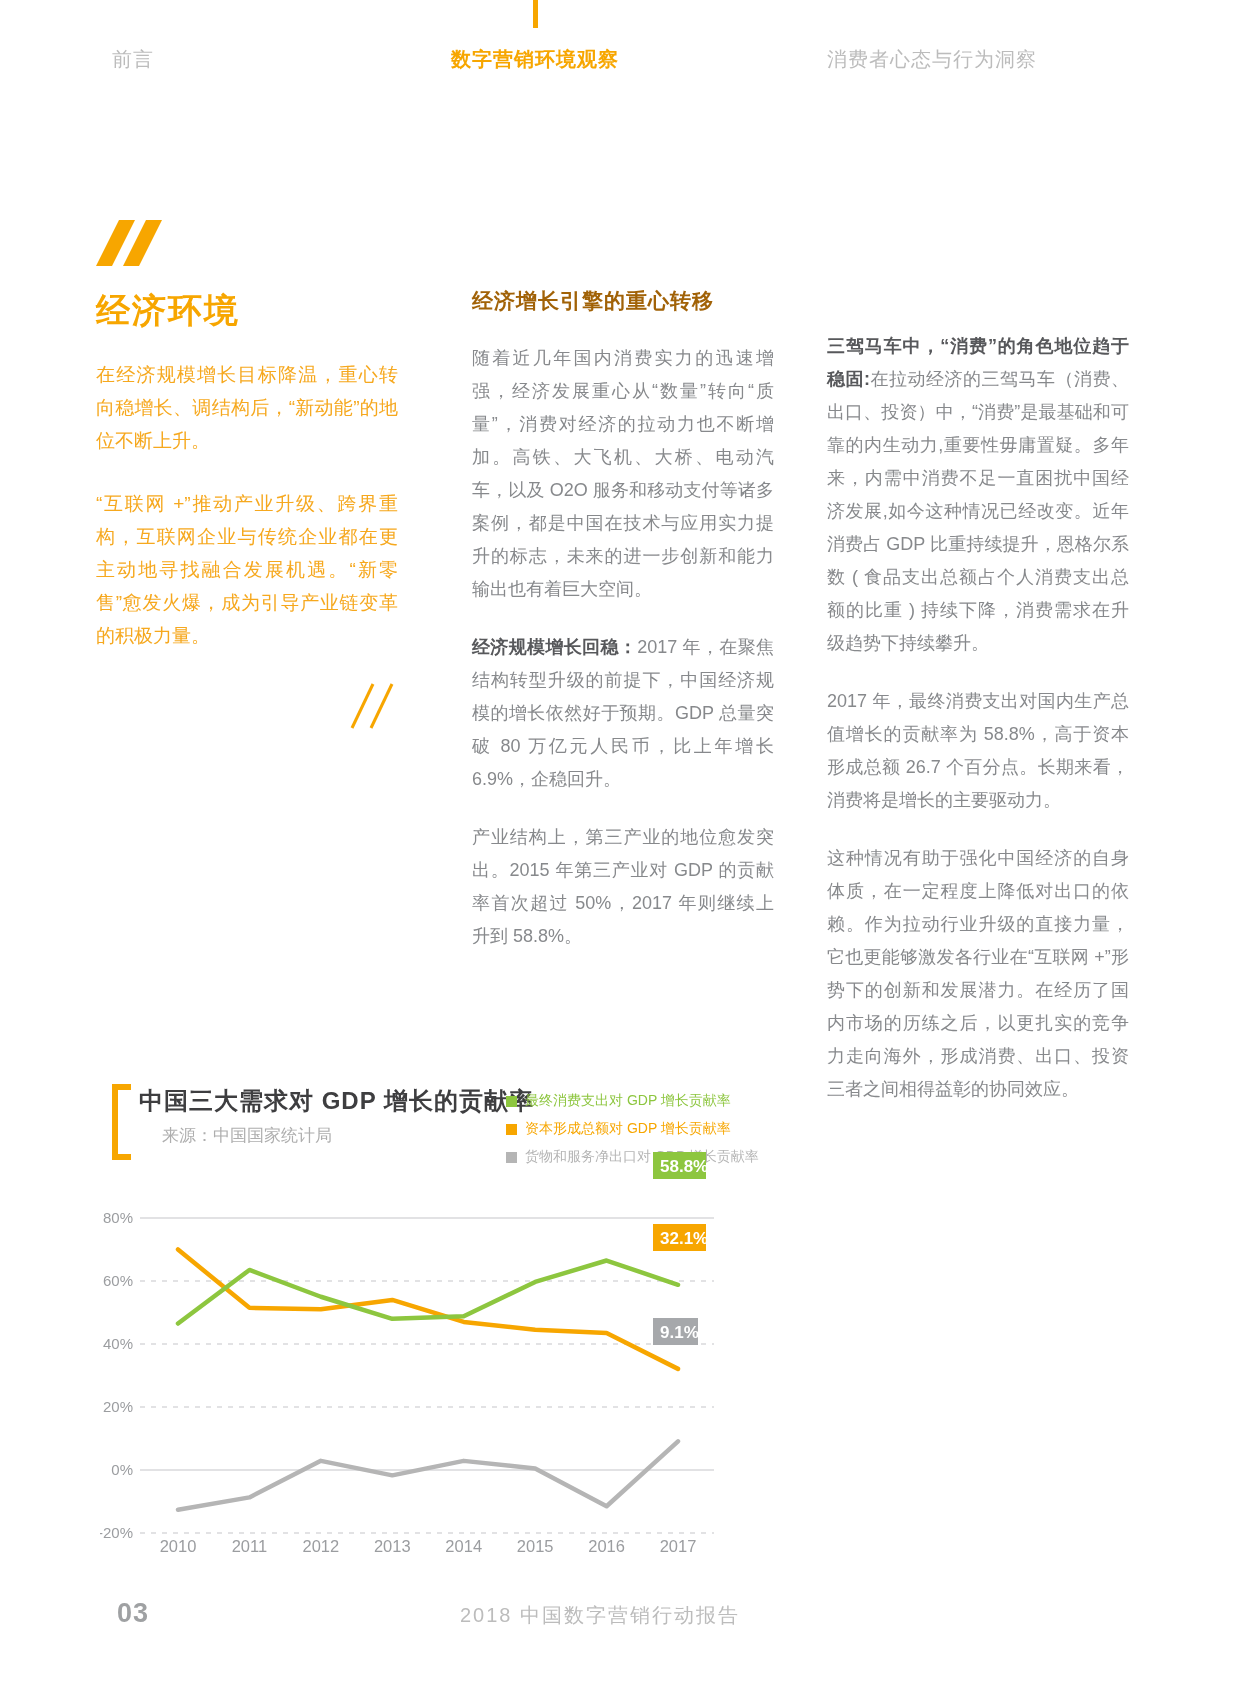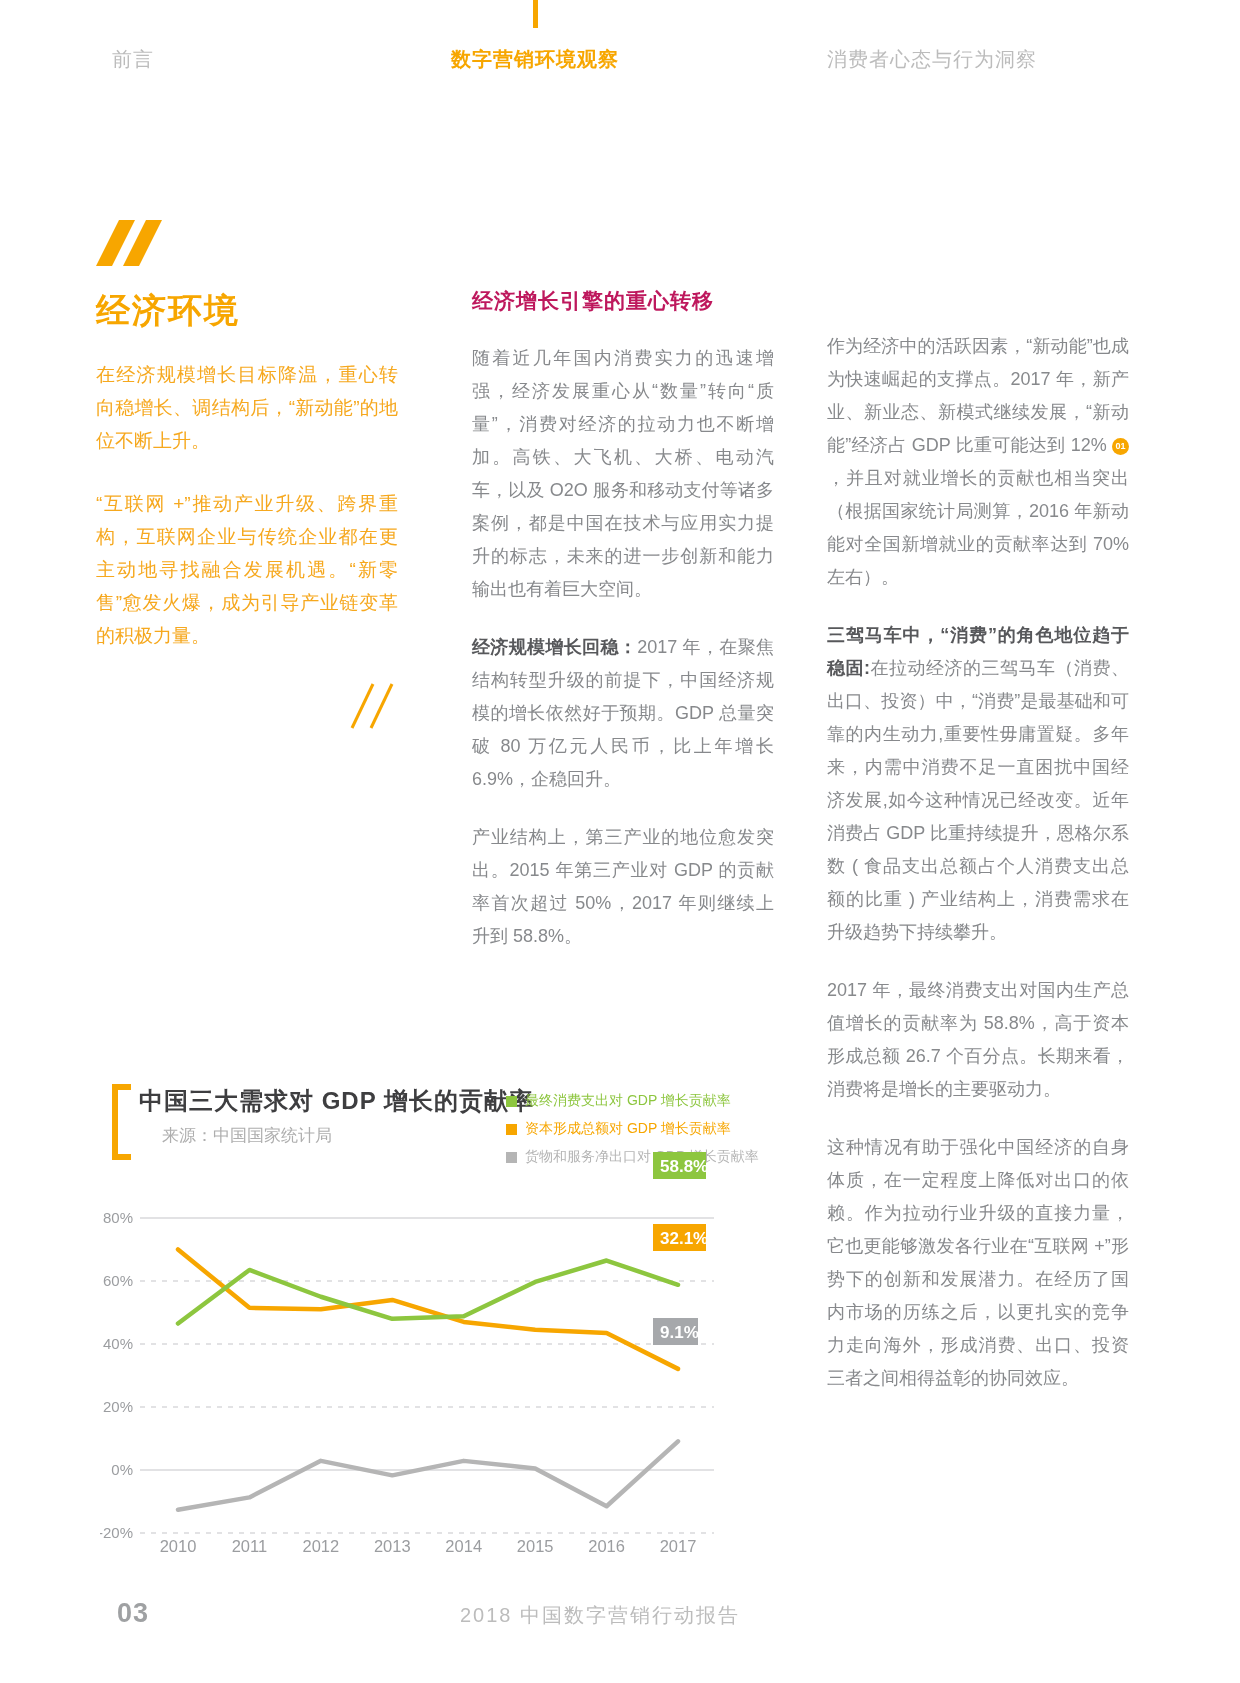--- a/index.html
+++ b/index.html
@@ -11,21 +11,21 @@
   
   .hdr{font-size:20px;color:#bcbcbc;letter-spacing:1px;white-space:nowrap;}
   .hdr-center{color:#f7a600;font-weight:bold;text-align:center;}
   .top-tick{background:#f7a600;width:5px;height:28px;}
   
   .intro-title{font-size:34px;font-weight:bold;color:#f7a600;letter-spacing:2px;margin:0 0 24px 0;}
   .intro p{font-size:19px;line-height:33px;color:#f6a81e;margin:0 0 30px 0;text-align:justify;}
   .closing-slashes{text-align:right;margin-top:6px;}
   
   .col{width:302px;}
-  .col h2{font-size:21px;font-weight:bold;color:#be185d;margin:0 0 27px 0;letter-spacing:1px;}
+  .col h2{font-size:21px;font-weight:bold;color:#a16207;margin:0 0 27px 0;letter-spacing:1px;}
   .col p{font-size:18px;line-height:33px;color:#87898c;margin:0 0 25px 0;text-align:justify;}
   .col p strong{color:#57585b;font-weight:bold;}
   .fnote{
     display:inline-block;width:17px;height:17px;border-radius:50%;
     background:#f7a600;color:#fff;font-size:9px;font-weight:bold;line-height:17px;
     text-align:center;vertical-align:2px;letter-spacing:0;
   }
   
   .chart-bracket{width:13px;height:64px;border-left:6px solid #f7a600;border-top:6px solid #f7a600;border-bottom:6px solid #f7a600;}
   .chart-title{font-size:24px;font-weight:bold;color:#3e3e40;letter-spacing:1px;white-space:nowrap;}
@@ -70,24 +70,21 @@
     <h2>经济增长引擎的重心转移</h2>
     <p>随着近几年国内消费实力的迅速增强，经济发展重心从“数量”转向“质量”，消费对经济的拉动力也不断增加。高铁、大飞机、大桥、电动汽车，以及 O2O 服务和移动支付等诸多案例，都是中国在技术与应用实力提升的标志，未来的进一步创新和能力输出也有着巨大空间。</p>
     <p>
       <strong>经济规模增长回稳：</strong><span>2017 年，在聚焦结构转型升级的前提下，中国经济规模的增长依然好于预期。GDP 总量突破 80 万亿元人民币，比上年增长 6.9%，企稳回升。</span>
     </p>
     <p>产业结构上，第三产业的地位愈发突出。2015 年第三产业对 GDP 的贡献率首次超过 50%，2017 年则继续上升到 58.8%。</p>
   </div>
 
   <div class="abs col" style="left:827px;top:330px;">
     <p>
-      <span>作为经济中的活跃因素，“新动能”也成为快速崛起的支撑点。2017 年，新产业、新业态、新模式继续发展，“新动能”经济占 GDP 比重可能达到 12% </span><span class="fnote">01</span><span>，并且对就业增长的贡献也相当突出（根据国家统计局测算，2016 年新动能对全国新增就业的贡献率达到 70% 左右）。</span>
-    </p>
-    <p>
-      <strong>三驾马车中，“消费”的角色地位趋于稳固:</strong><span>在拉动经济的三驾马车（消费、出口、投资）中，“消费”是最基础和可靠的内生动力,重要性毋庸置疑。多年来，内需中消费不足一直困扰中国经济发展,如今这种情况已经改变。近年消费占 GDP 比重持续提升，恩格尔系数 ( 食品支出总额占个人消费支出总额的比重 ) 产业结构上，消费需求在升级趋势下持续攀升。</span>
+      <strong>三驾马车中，“消费”的角色地位趋于稳固:</strong><span>在拉动经济的三驾马车（消费、出口、投资）中，“消费”是最基础和可靠的内生动力,重要性毋庸置疑。多年来，内需中消费不足一直困扰中国经济发展,如今这种情况已经改变。近年消费占 GDP 比重持续提升，恩格尔系数 ( 食品支出总额占个人消费支出总额的比重 ) 持续下降，消费需求在升级趋势下持续攀升。</span>
     </p>
     <p>2017 年，最终消费支出对国内生产总值增长的贡献率为 58.8%，高于资本形成总额 26.7 个百分点。长期来看，消费将是增长的主要驱动力。</p>
     <p>这种情况有助于强化中国经济的自身体质，在一定程度上降低对出口的依赖。作为拉动行业升级的直接力量，它也更能够激发各行业在“互联网 +”形势下的创新和发展潜力。在经历了国内市场的历练之后，以更扎实的竞争力走向海外，形成消费、出口、投资三者之间相得益彰的协同效应。</p>
   </div>
 
   <div class="abs chart-bracket" style="left:112px;top:1084px;"></div>
   <div class="abs chart-title" style="left:139px;top:1085px;">中国三大需求对 GDP 增长的贡献率</div>
   <div class="abs chart-source" style="left:141px;top:1124px;margin-left:21px;">来源：中国国家统计局</div>
 
   <div class="abs legend" style="left:506px;top:1092px;">

